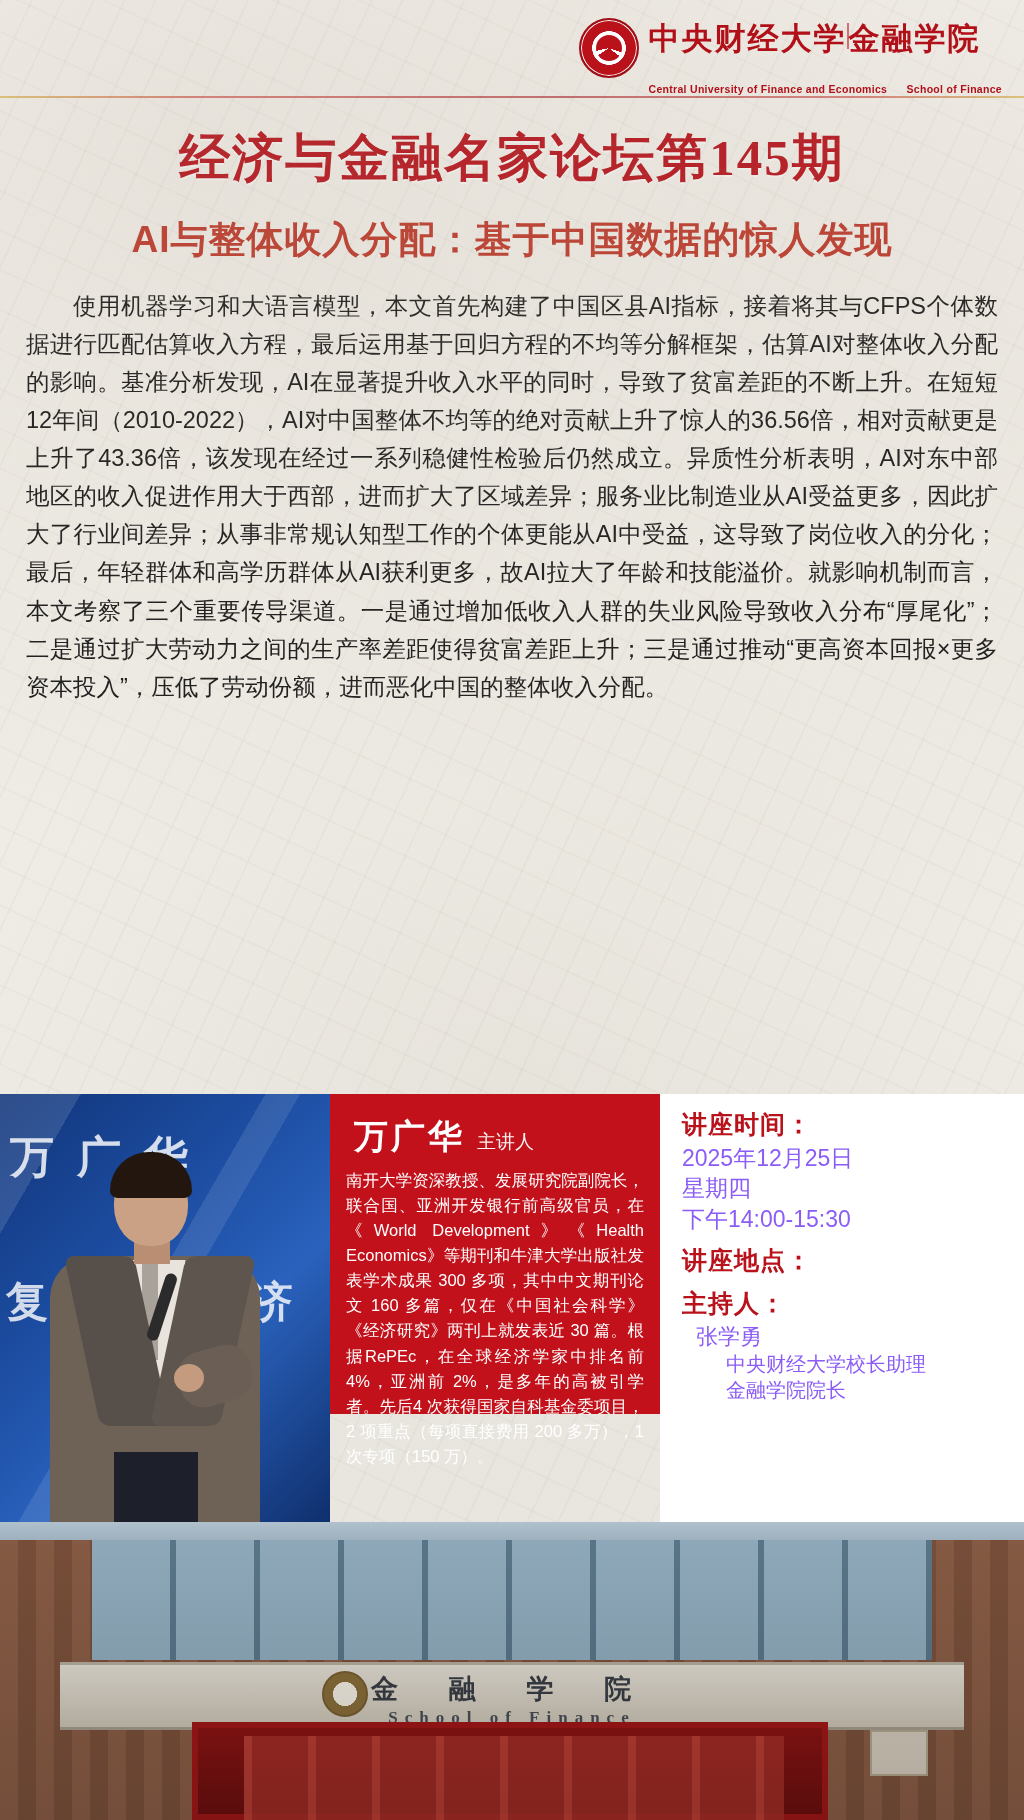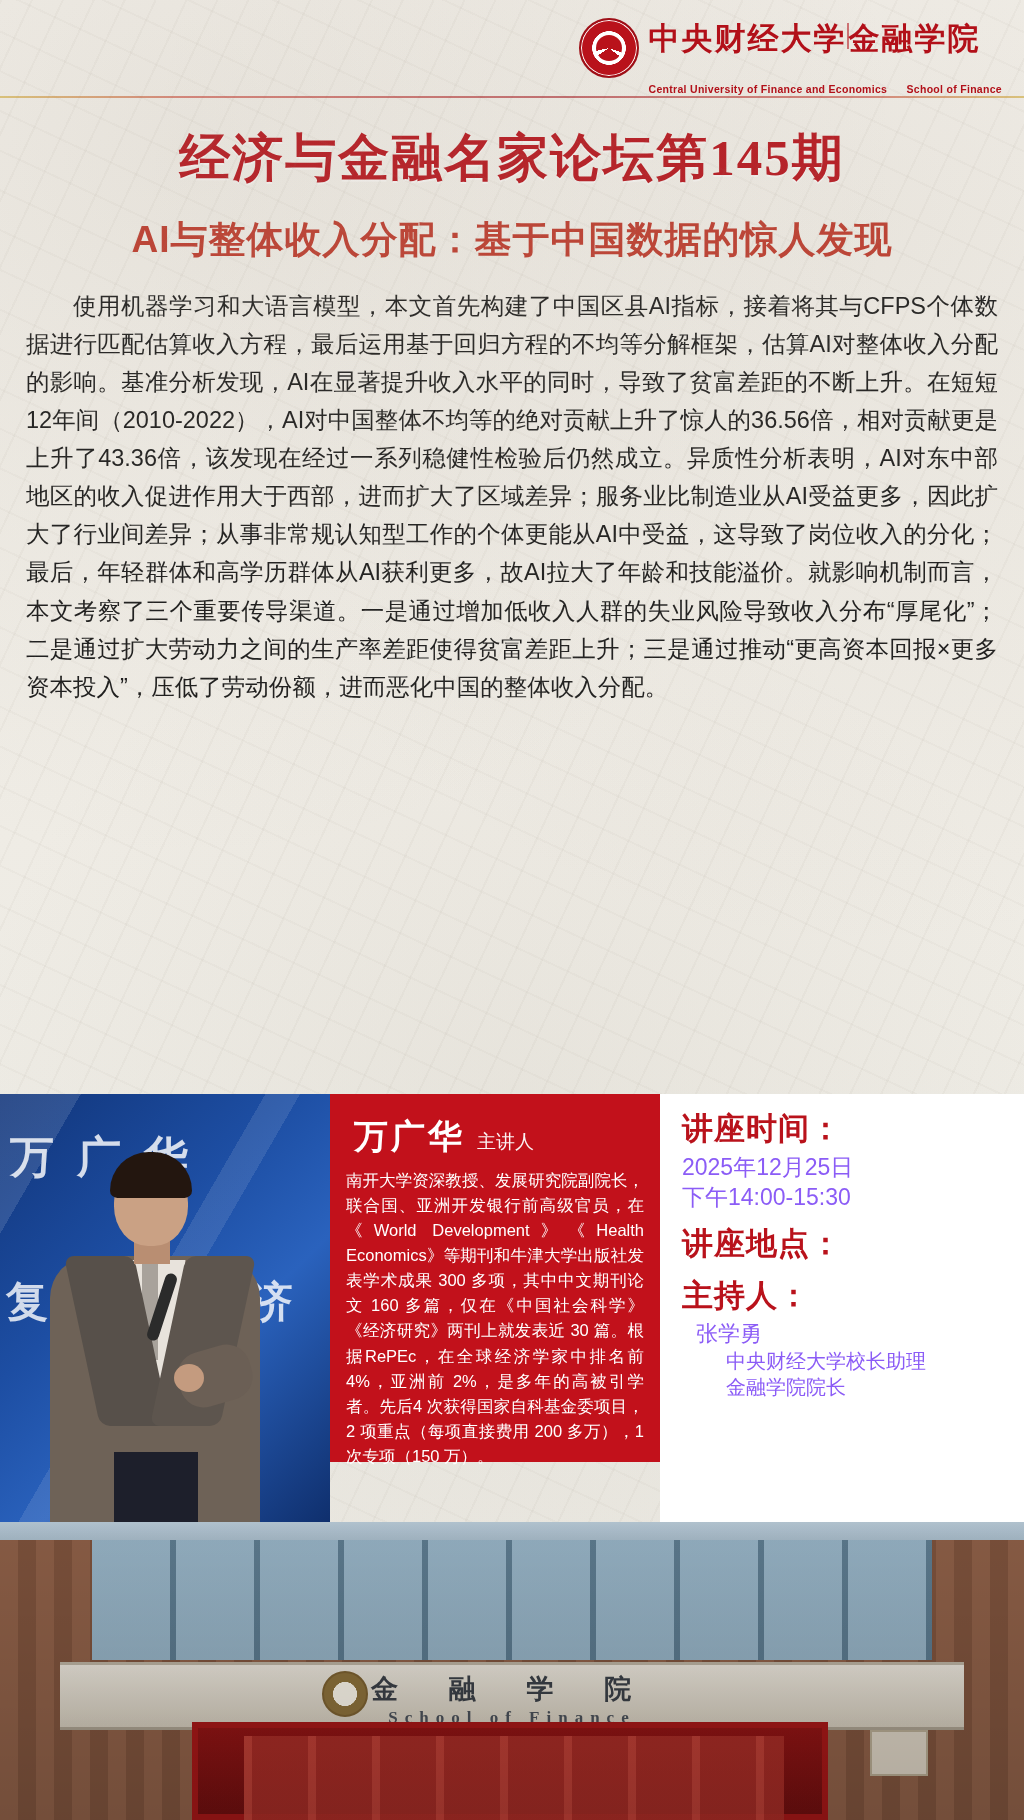--- a/index.html
+++ b/index.html
@@ -117,33 +117,33 @@
   .fig-body{position:absolute;left:22px;top:104px;width:210px;height:266px;border-radius:42px 42px 0 0;background:#6e6257;}
   .fig-shirt{position:absolute;left:92px;top:108px;width:62px;height:130px;background:#e8e3dc;transform:skewX(-3deg);}
   .fig-tie{position:absolute;left:114px;top:112px;width:16px;height:96px;background:#a8a29b;}
   .fig-lapelL{position:absolute;left:54px;top:104px;width:70px;height:170px;background:#57504a;transform:skewX(12deg);border-radius:10px;}
   .fig-lapelR{position:absolute;left:140px;top:104px;width:70px;height:170px;background:#5d554e;transform:skewX(-12deg);border-radius:10px;}
   .fig-trouser{position:absolute;left:86px;top:300px;width:84px;height:70px;background:#1d1f2b;}
   .fig-arm{position:absolute;left:150px;top:196px;width:74px;height:56px;background:#6b5f55;border-radius:24px;transform:rotate(-16deg);}
   .fig-hand{position:absolute;left:146px;top:212px;width:30px;height:28px;border-radius:50%;background:#c49b7f;}
   .fig-mic{position:absolute;left:128px;top:120px;width:12px;height:70px;border-radius:6px;background:#2b2b2b;transform:rotate(18deg);}
   .bio{
-    flex:none;width:330px;height:368px;background:#c2111b;color:#fff;
+    flex:none;width:330px;height:320px;background:#c2111b;color:#fff;
     padding:14px 16px 10px 16px;box-sizing:border-box;
   }
   .bio-namerow{display:flex;align-items:baseline;gap:12px;margin:6px 0 8px 8px;}
   .bio-name{font-family:"Liberation Serif","DejaVu Serif",serif;font-weight:bold;font-size:34px;letter-spacing:3px;}
   .bio-role{font-size:19px;opacity:.95;}
   .bio-text{font-size:16.5px;line-height:1.52;text-align:justify;text-justify:inter-ideograph;}
   .info{
     flex:1;height:428px;background:#fff;box-sizing:border-box;
     padding:14px 18px 10px 22px;
   }
   .info h3{
-    margin:0 0 2px 0;color:#b9121b;font-size:31px;font-weight:bold;letter-spacing:1px;
+    margin:0 0 2px 0;color:#b9121b;font-size:25px;font-weight:bold;letter-spacing:1px;
     font-family:"Liberation Sans","DejaVu Sans",sans-serif;
   }
   .info p{margin:0;color:#8b5cf6;font-size:23px;line-height:1.32;}
   .info .blk{margin-bottom:10px;}
   .info .host-name{font-size:22px;margin-left:14px;}
   .info .host-sub{font-size:20px;line-height:1.3;margin-left:44px;}
   
   .building{
     position:absolute;left:0;top:1522px;width:1024px;height:298px;overflow:hidden;
     background:linear-gradient(180deg,#9fb4c4 0%,#7e94a6 16%,#6d5a4c 17%,#8a6b55 40%,#7b5a46 100%);
@@ -253,20 +253,21 @@
         <div class="bio-name">万广华</div>
         <div class="bio-role">主讲人</div>
       </div>
       <div class="bio-text">南开大学资深教授、发展研究院副院长，联合国、亚洲开发银行前高级官员，在《World Development》《Health Economics》等期刊和牛津大学出版社发表学术成果 300 多项，其中中文期刊论文 160 多篇，仅在《中国社会科学》《经济研究》两刊上就发表近 30 篇。根据RePEc，在全球经济学家中排名前 4%，亚洲前 2%，是多年的高被引学者。先后4 次获得国家自科基金委项目，2 项重点（每项直接费用 200 多万），1 次专项（150 万）。</div>
     </div>
 
     <div class="info">
       <div class="blk">
         <h3>讲座时间：</h3>
         <p>2025年12月25日</p>
+        <p>星期四</p>
         <p>下午14:00-15:30</p>
       </div>
       <div class="blk">
         <h3>讲座地点：</h3>
       </div>
       <div class="blk">
         <h3>主持人：</h3>
         <p class="host-name">张学勇</p>
         <p class="host-sub">中央财经大学校长助理</p>
         <p class="host-sub">金融学院院长</p>

